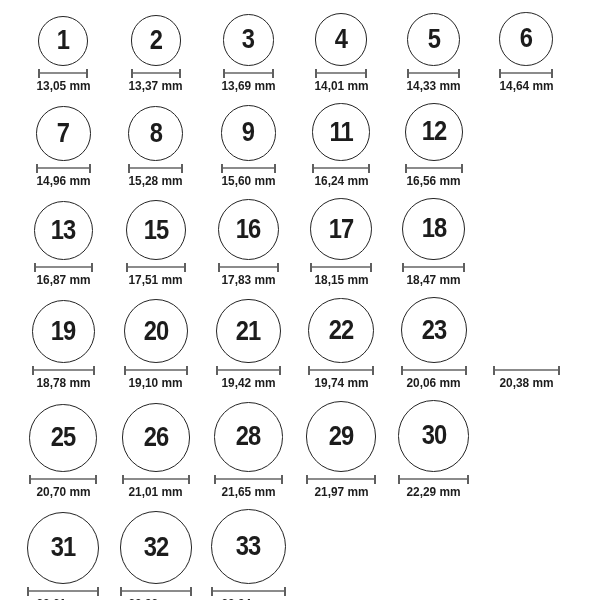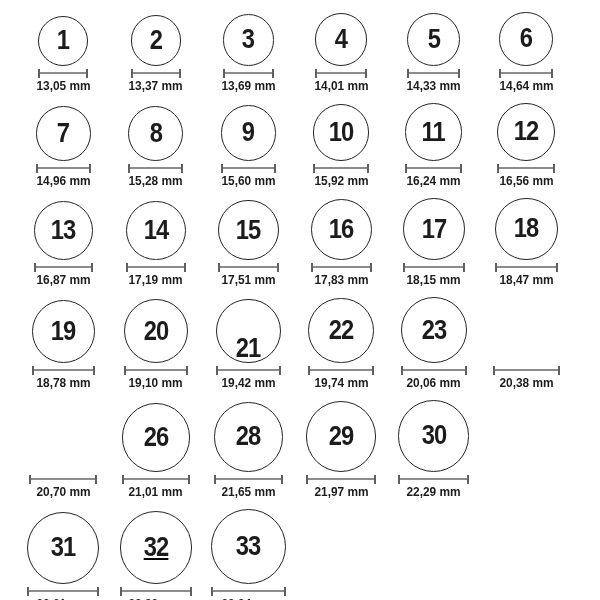--- a/index.html
+++ b/index.html
@@ -165,29 +165,20 @@
   <div class="cell">
     <div class="circle" style="width: 55.88px; height: 55.88px;">
       <span class="num">9</span>
     </div>
     <div class="measure" style="width: 55.88px;">
       <div class="mline"></div>
     </div>
     <div class="mm">15,60 mm</div>
   </div>
 
-  <div class="cell">
-    <div class="circle" style="width: 56.616px; height: 56.616px;">
-      <span class="num">10</span>
-    </div>
-    <div class="measure" style="width: 56.616px;">
-      <div class="mline"></div>
-    </div>
-    <div class="mm">15,92 mm</div>
-  </div>
 
   <div class="cell">
     <div class="circle" style="width: 57.352px; height: 57.352px;">
       <span class="num">11</span>
     </div>
     <div class="measure" style="width: 57.352px;">
       <div class="mline"></div>
     </div>
     <div class="mm">16,24 mm</div>
   </div>
@@ -206,29 +197,20 @@
   <div class="cell">
     <div class="circle" style="width: 58.801px; height: 58.801px;">
       <span class="num">13</span>
     </div>
     <div class="measure" style="width: 58.801px;">
       <div class="mline"></div>
     </div>
     <div class="mm">16,87 mm</div>
   </div>
 
-  <div class="cell">
-    <div class="circle" style="width: 59.537px; height: 59.537px;">
-      <span class="num">14</span>
-    </div>
-    <div class="measure" style="width: 59.537px;">
-      <div class="mline"></div>
-    </div>
-    <div class="mm">17,19 mm</div>
-  </div>
 
   <div class="cell">
     <div class="circle" style="width: 60.273px; height: 60.273px;">
       <span class="num">15</span>
     </div>
     <div class="measure" style="width: 60.273px;">
       <div class="mline"></div>
     </div>
     <div class="mm">17,51 mm</div>
   </div>
@@ -278,21 +260,21 @@
     <div class="circle" style="width: 63.93px; height: 63.93px; text-align: center;">
       <span class="num">20</span>
     </div>
     <div class="measure" style="width: 63.93px;">
       <div class="mline"></div>
     </div>
     <div class="mm">19,10 mm</div>
   </div>
 
   <div class="cell">
-    <div class="circle" style="width: 64.666px; height: 64.666px; align-items: flex-end;">
+    <div class="circle" style="width: 64.666px; height: 64.666px;">
       <span class="num">21</span>
     </div>
     <div class="measure" style="width: 64.666px;">
       <div class="mline"></div>
     </div>
     <div class="mm">19,42 mm</div>
   </div>
 
   <div class="cell">
     <div class="circle" style="width: 65.402px; height: 65.402px;">
@@ -316,20 +298,23 @@
 
   <div class="cell">
     <div class="measure" style="width: 66.874px;">
       <div class="mline"></div>
     </div>
     <div class="mm">20,38 mm</div>
   </div>
 </div>
       <div class="row">
   <div class="cell">
+    <div class="circle" style="width: 67.61px; height: 67.61px;">
+      <span class="num">25</span>
+    </div>
     <div class="measure" style="width: 67.61px;">
       <div class="mline"></div>
     </div>
     <div class="mm">20,70 mm</div>
   </div>
 
   <div class="cell">
     <div class="circle" style="width: 68.323px; height: 68.323px;">
       <span class="num">26</span>
     </div>
@@ -375,21 +360,21 @@
     <div class="circle" style="width: 72.003px; height: 72.003px;">
       <span class="num">31</span>
     </div>
     <div class="measure" style="width: 72.003px;">
       <div class="mline"></div>
     </div>
     <div class="mm">22,61 mm</div>
   </div>
 
   <div class="cell">
-    <div class="circle" style="width: 72.716px; height: 72.716px; text-decoration: underline;">
+    <div class="circle" style="width: 72.716px; height: 72.716px;">
       <span class="num">32</span>
     </div>
     <div class="measure" style="width: 72.716px;">
       <div class="mline"></div>
     </div>
     <div class="mm">22,92 mm</div>
   </div>
 
   <div class="cell">
     <div class="circle" style="width: 75.062px; height: 75.062px;">

